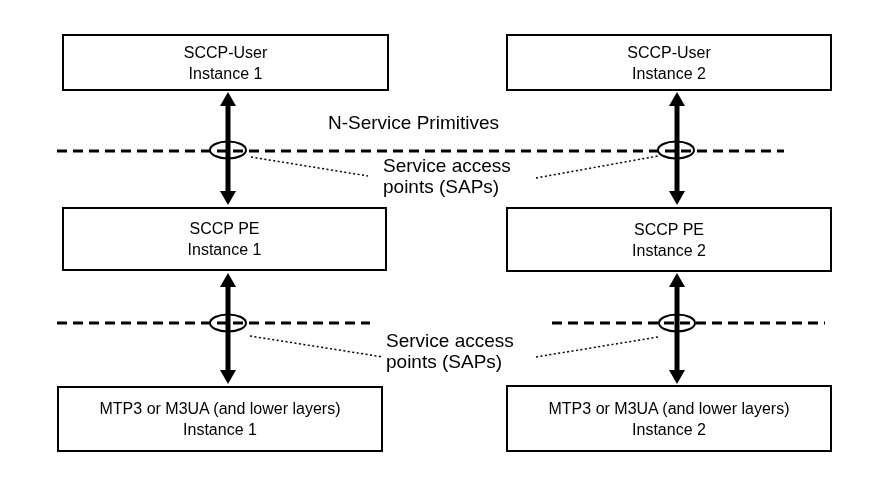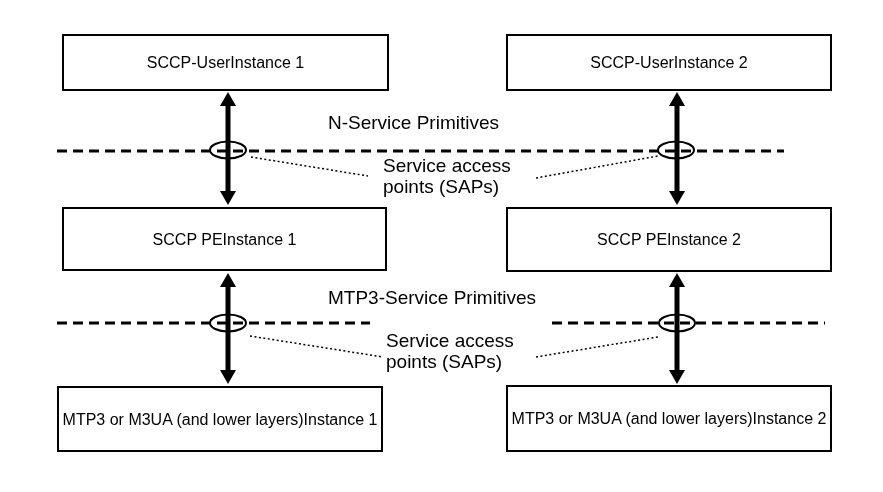--- a/index.html
+++ b/index.html
@@ -22,21 +22,21 @@
     top: 0;
     width: 883px;
     height: 492px;
   }
   .box {
     position: absolute;
     box-sizing: border-box;
     border: 2px solid #000000;
     background: #ffffff;
     display: flex;
-    flex-direction: row;
+    flex-direction: column;
     align-items: center;
     justify-content: center;
     text-align: center;
     font-size: 16px;
     line-height: 21px;
     white-space: nowrap;
   }
   .label {
     position: absolute;
     font-size: 19px;
@@ -128,21 +128,20 @@
     <span>Instance 1</span>
   </div>
 
   <div class="box box-mtp2">
     <span>MTP3 or M3UA (and lower layers)</span>
     <span>Instance 2</span>
   </div>
 
   <div class="label label-nservice">N-Service Primitives</div>
 
-  <div class="label label-mtp3service">MTP3-Service Primitives</div>
 
   <div class="label label-sap1">
     <div>Service access</div>
     <div>points (SAPs)</div>
   </div>
 
   <div class="label label-sap2">
     <div>Service access</div>
     <div>points (SAPs)</div>
   </div>

